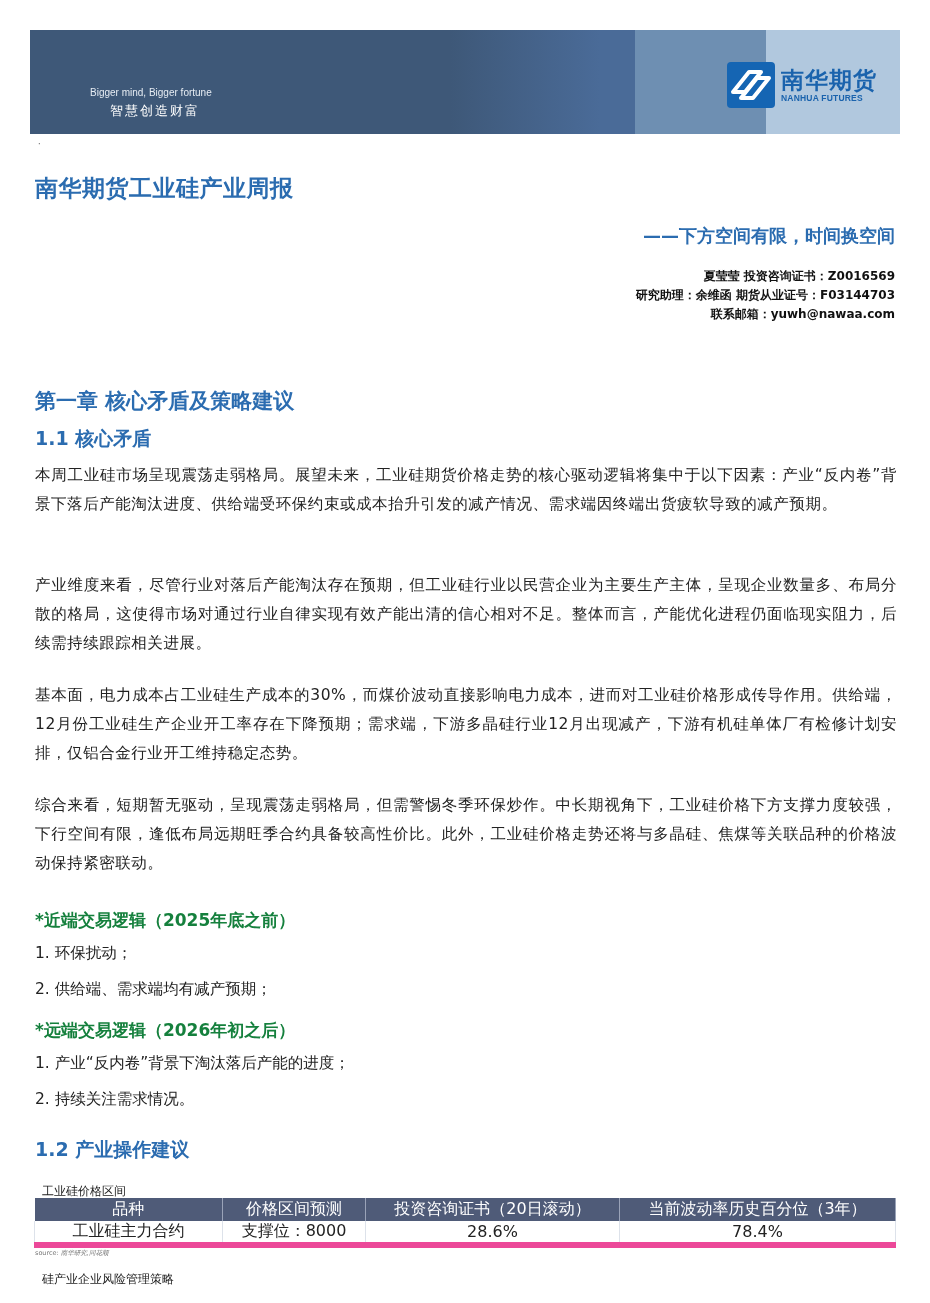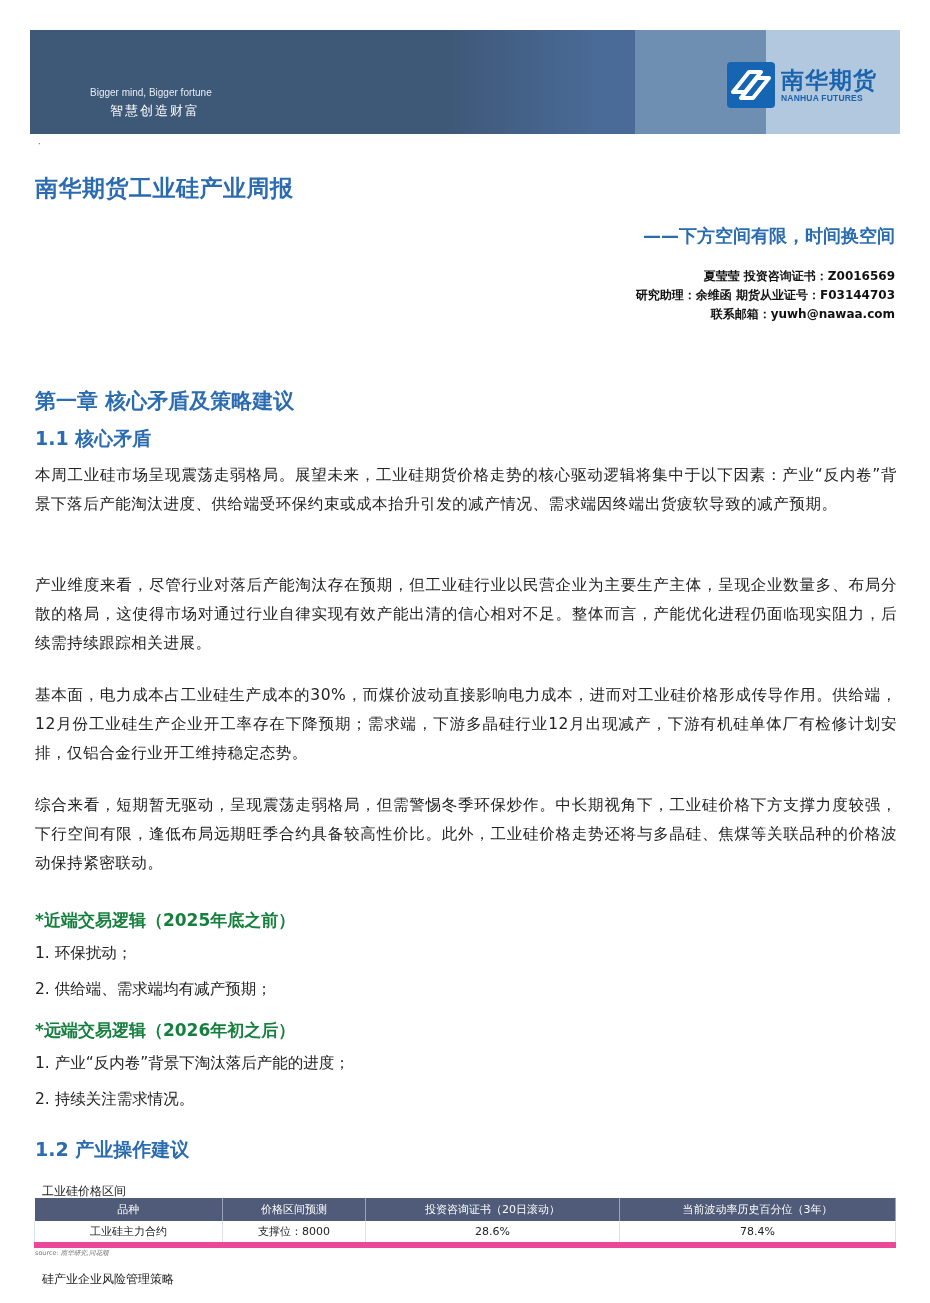--- a/index.html
+++ b/index.html
@@ -27,21 +27,21 @@
   .subtitle { position: absolute; right: 35px; top: 224px; font-size: 18px; font-weight: bold; color: #2b6cb0; }
   .meta { position: absolute; right: 35px; top: 267px; text-align: right; font-size: 12px; font-weight: bold; color: #111; line-height: 19px; }
 
   .h1 { position: absolute; left: 35px; top: 387px; font-size: 21px; font-weight: bold; color: #2b6cb0; }
   .h2 { position: absolute; left: 35px; font-size: 19px; font-weight: bold; color: #2b6cb0; }
   .h3 { position: absolute; left: 35px; font-size: 17px; font-weight: bold; color: #15803d; }
   .para { position: absolute; left: 35px; width: 862px; font-size: 15.5px; line-height: 29px; color: #222; text-align: justify; letter-spacing: 0.55px; }
   .li { position: absolute; left: 35px; font-size: 15.5px; color: #222; }
 
   .tbl-cap { position: absolute; left: 42px; top: 1183px; font-size: 12px; color: #222; }
-  table.price { position: absolute; left: 34px; top: 1198px; width: 862px; border-collapse: collapse; font-size: 11px; }
+  table.price { position: absolute; left: 34px; top: 1198px; width: 862px; border-collapse: collapse; font-size: 16px; }
   table.price th { background: #4f5b78; color: #ffffff; font-weight: normal; height: 23px; border-right: 1px solid #9aa3b8; text-align: center; }
   table.price td { height: 24px; text-align: center; color: #222; border-right: 1px solid #dde2ea; border-bottom: 6px solid #ec4899; }
   table.price td:first-child { border-left: 1px solid #dde2ea; }
   .source { position: absolute; left: 35px; top: 1249px; font-size: 6.5px; color: #777; }
   .source i { font-style: italic; }
   .next-cap { position: absolute; left: 42px; top: 1271px; font-size: 12px; color: #222; }
 </style>
 </head>
 <body>
 

